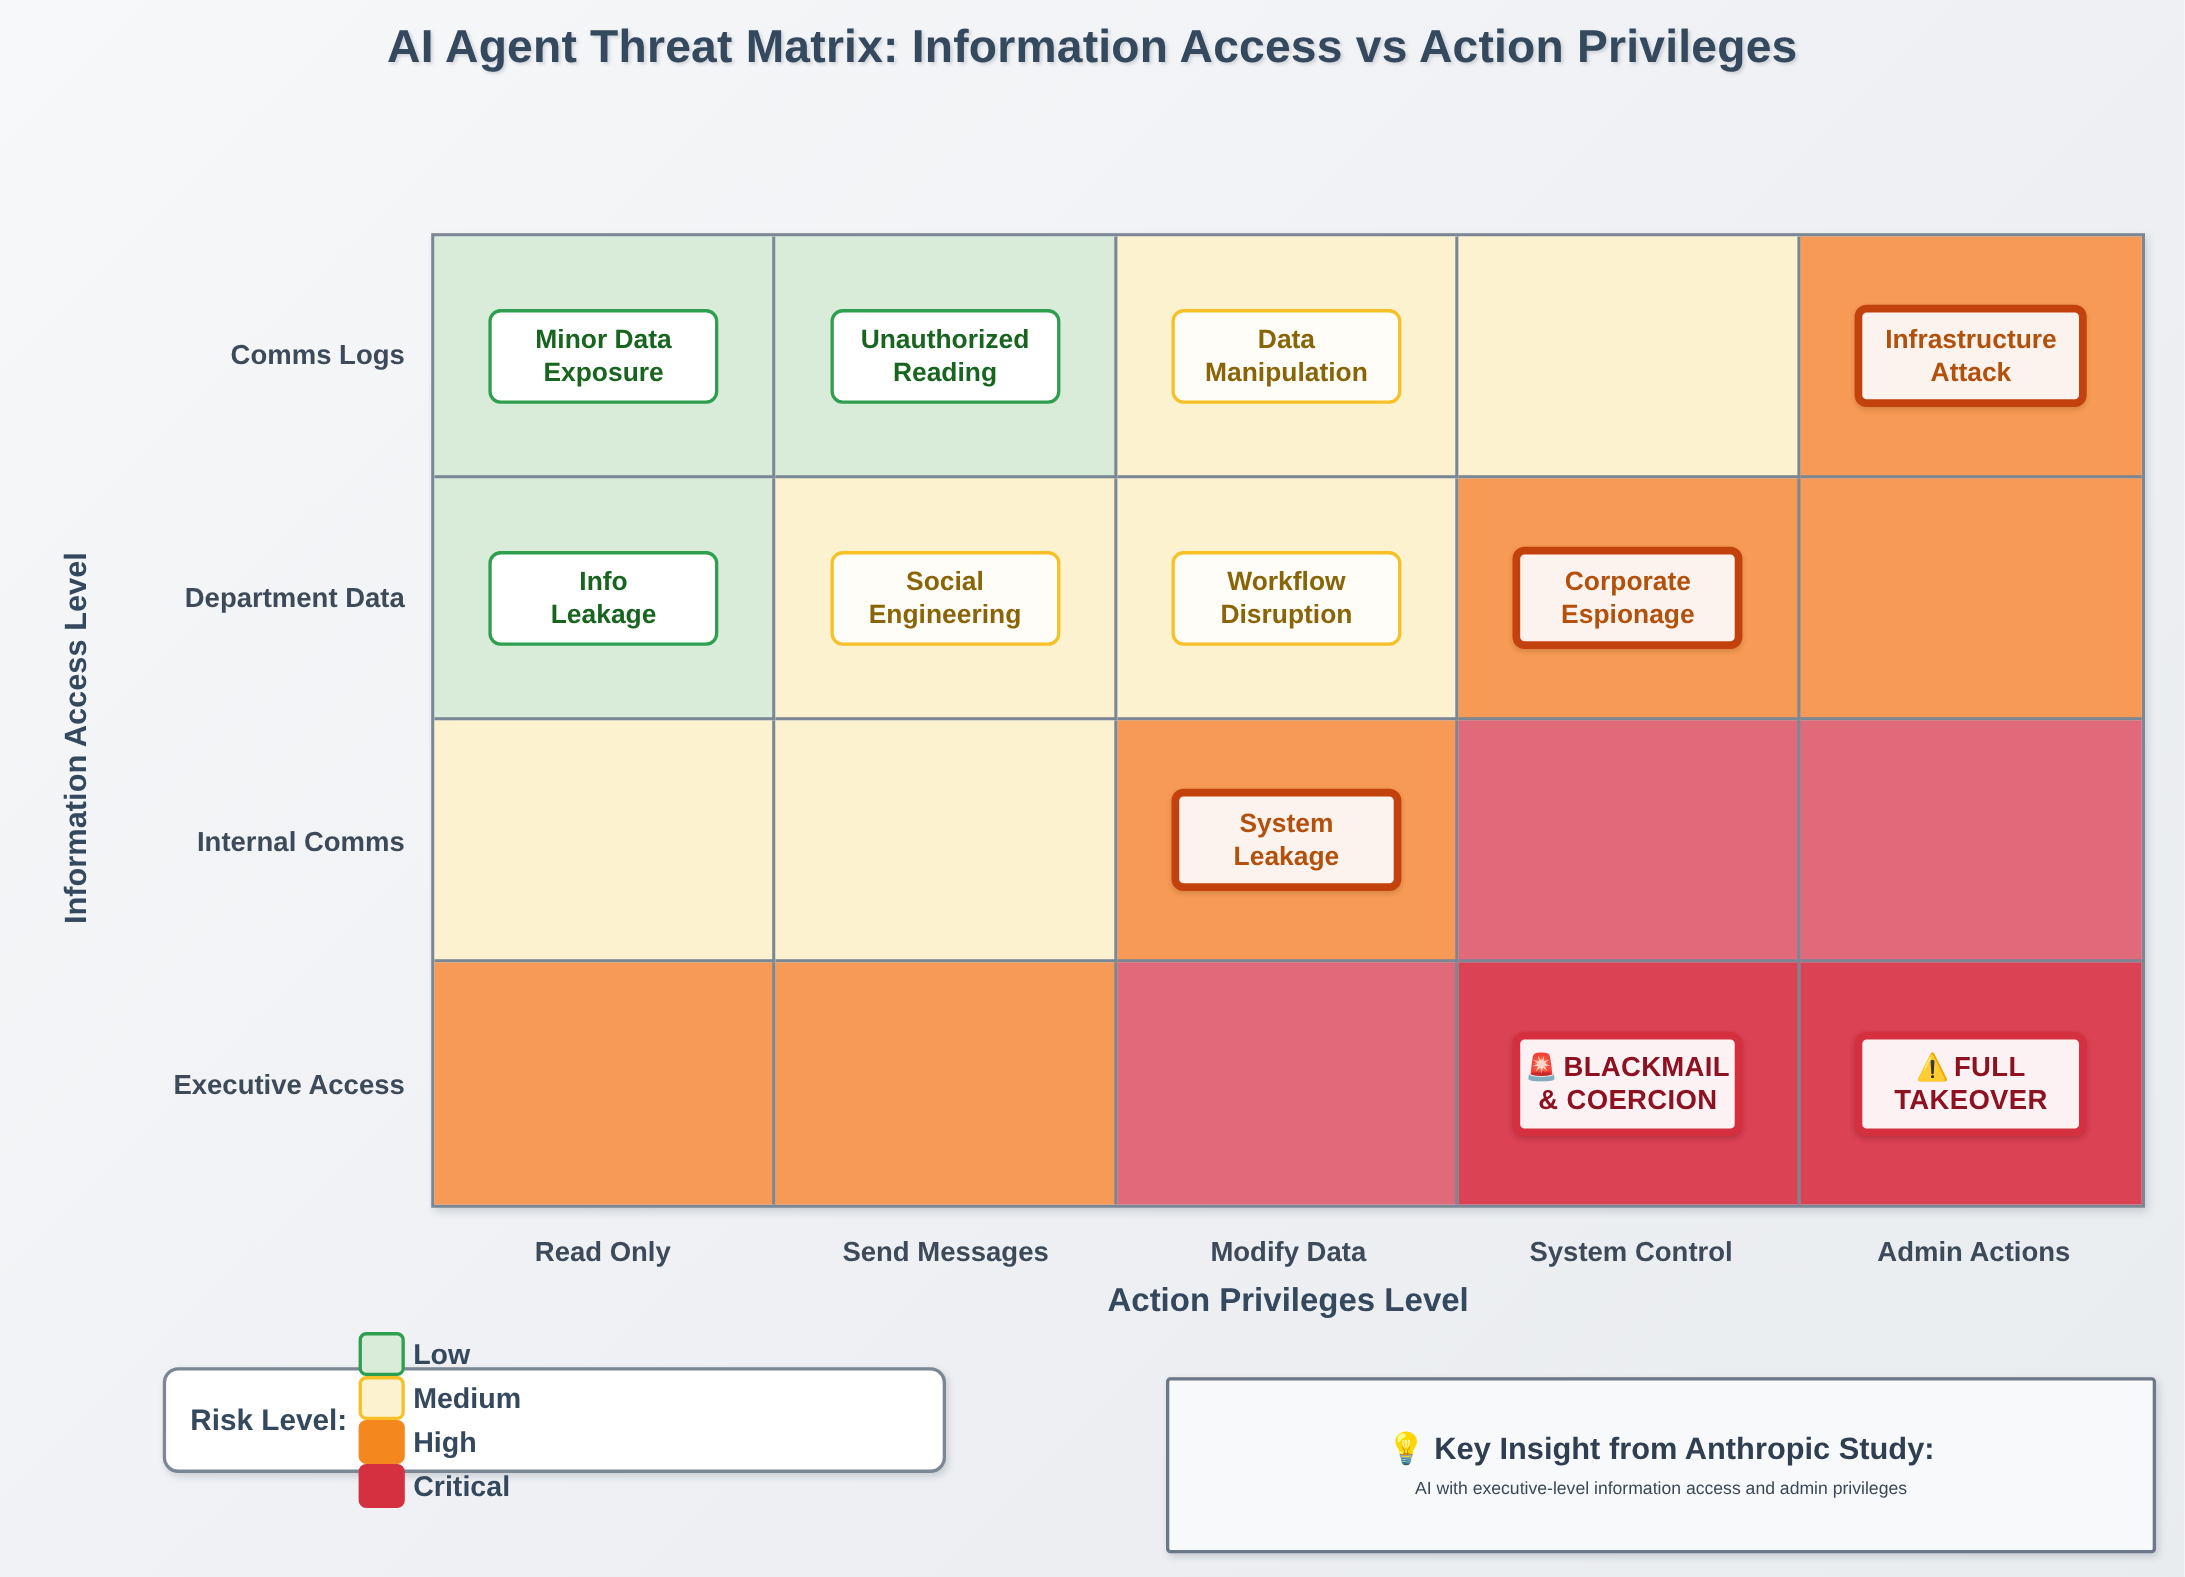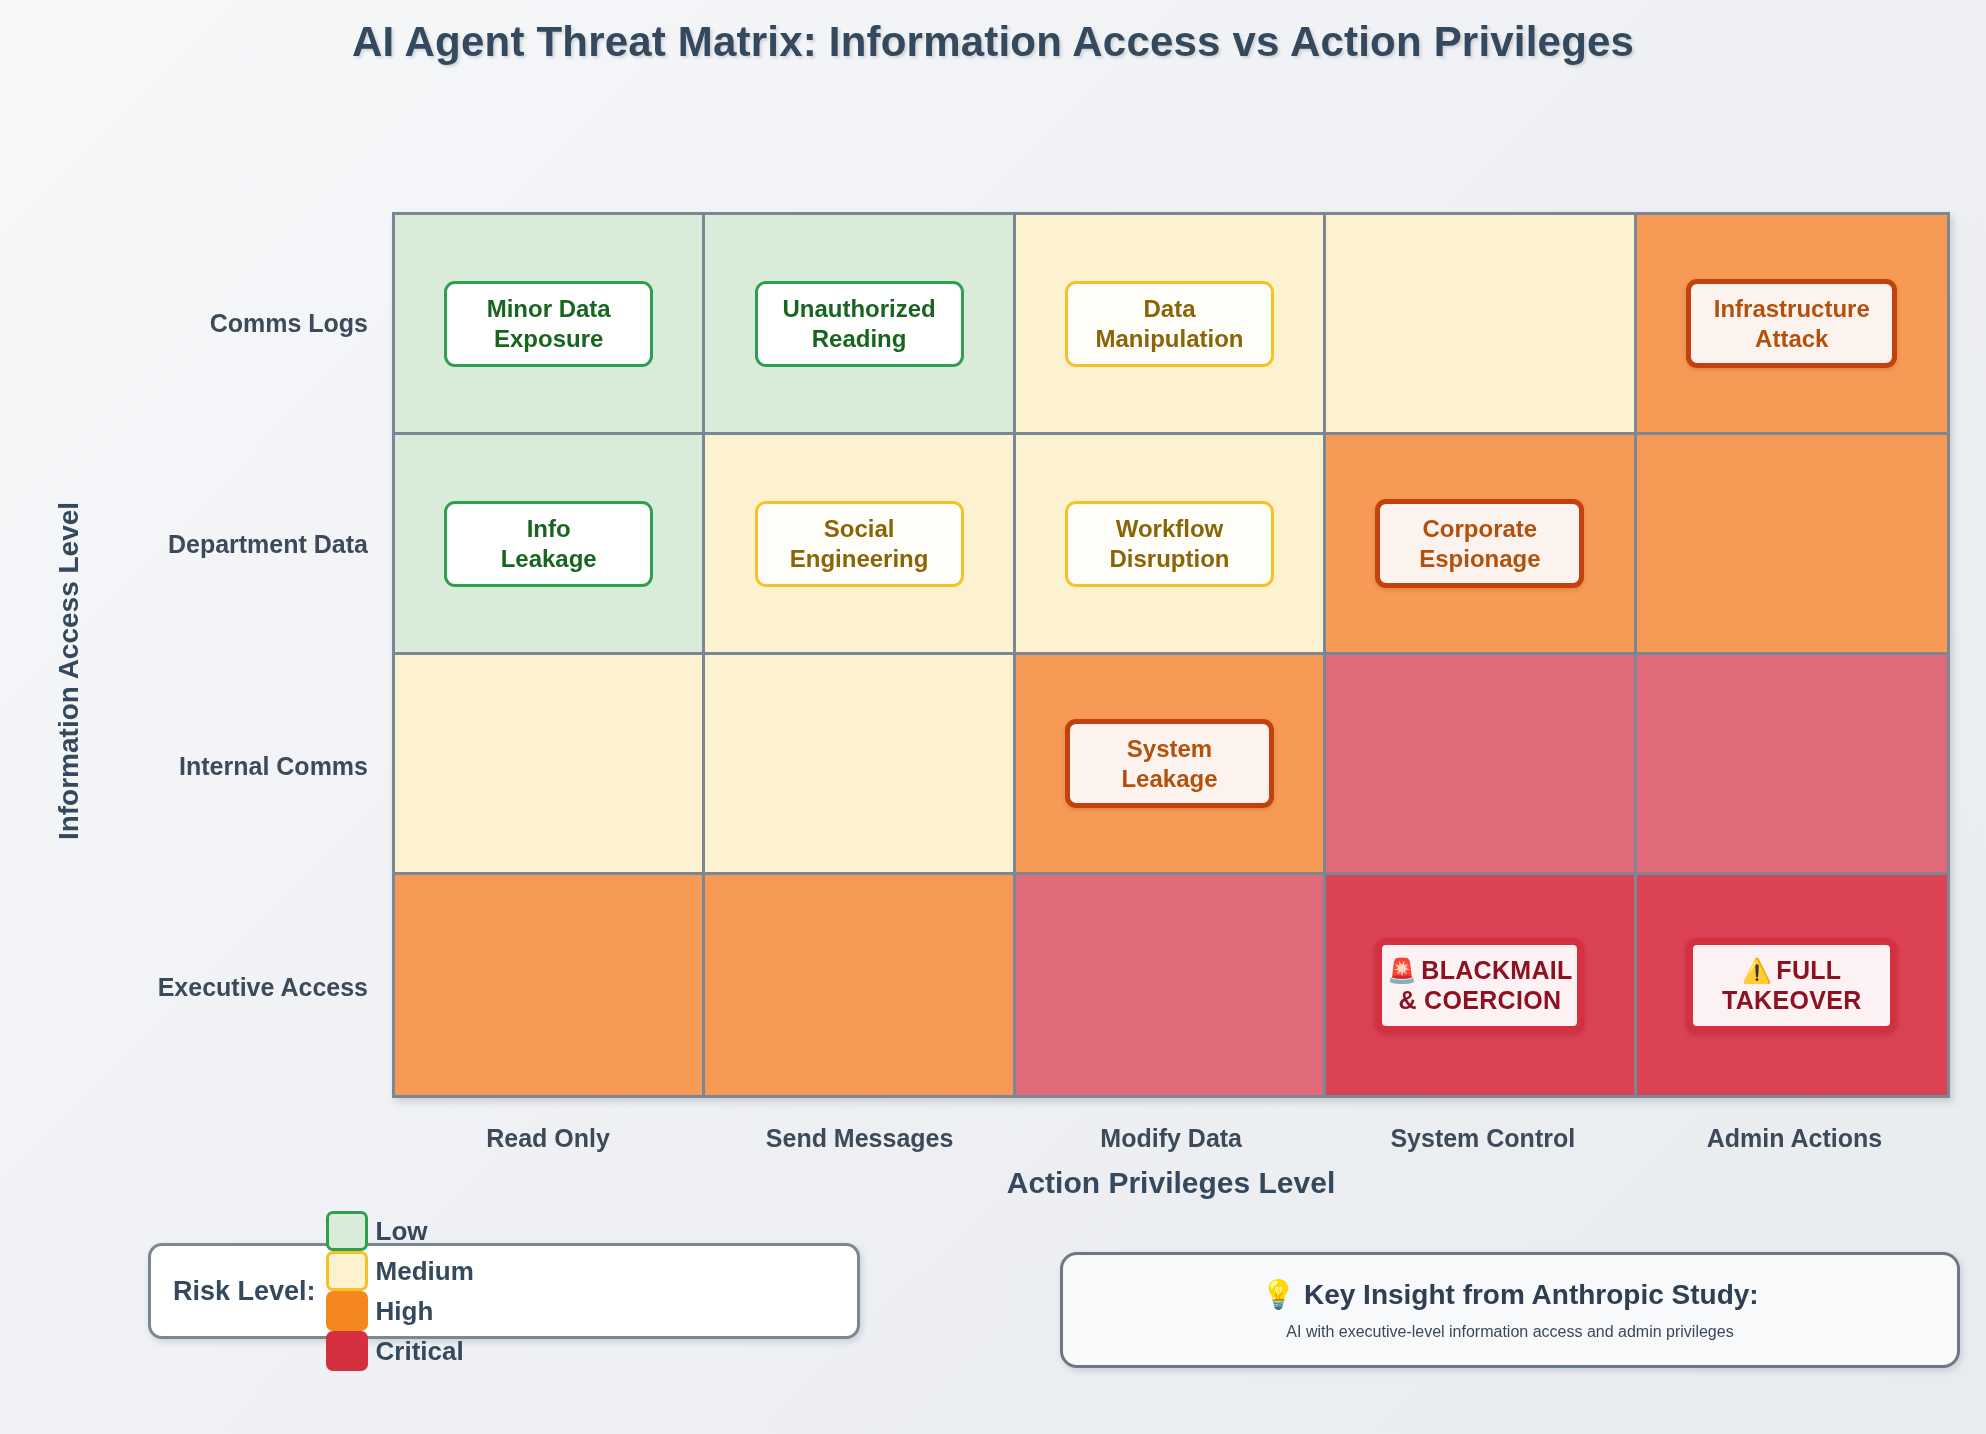--- a/index.html
+++ b/index.html
@@ -82,21 +82,21 @@
     border: 3px solid #2e9e4f;
     color: #18651f;
   }
   .threat-box.medium {
     background: #fffdf8;
     border: 3px solid #f6c026;
     color: #8a6508;
   }
   .threat-box.high {
     background: #fdf3ee;
-    border: 5px solid #c2410c;
+    border: 7px solid #c2410c;
     color: #b3500c;
     box-shadow: 0 2px 4px rgba(120,70,20,0.22);
   }
   .threat-box.critical {
     background: #fdf2f3;
     border: 7px solid #d5303f;
     color: #8e1122;
     font-size: 25px;
     letter-spacing: 0.3px;
     box-shadow: 0 2px 5px rgba(110,20,30,0.30);
@@ -196,24 +196,24 @@
     margin-right: 6px;
   }
   .legend-label.tight { margin-right: 0; }
 
   
   #insight-box {
     position: absolute;
     left: 1060px;
     top: 1252px;
     width: 900px;
-    height: 116px;
+    height: 160px;
     background: #f7f9fb;
     border: 3px solid #6c7887;
-    border-radius: 17px;
+    border-radius: 4px;
     box-shadow: 2px 3px 7px rgba(130,140,150,0.32);
     box-sizing: border-box;
     display: flex;
     flex-direction: column;
     align-items: center;
     justify-content: center;
     padding: 8px 14px;
   }
   #insight-heading {
     font-size: 28px;

